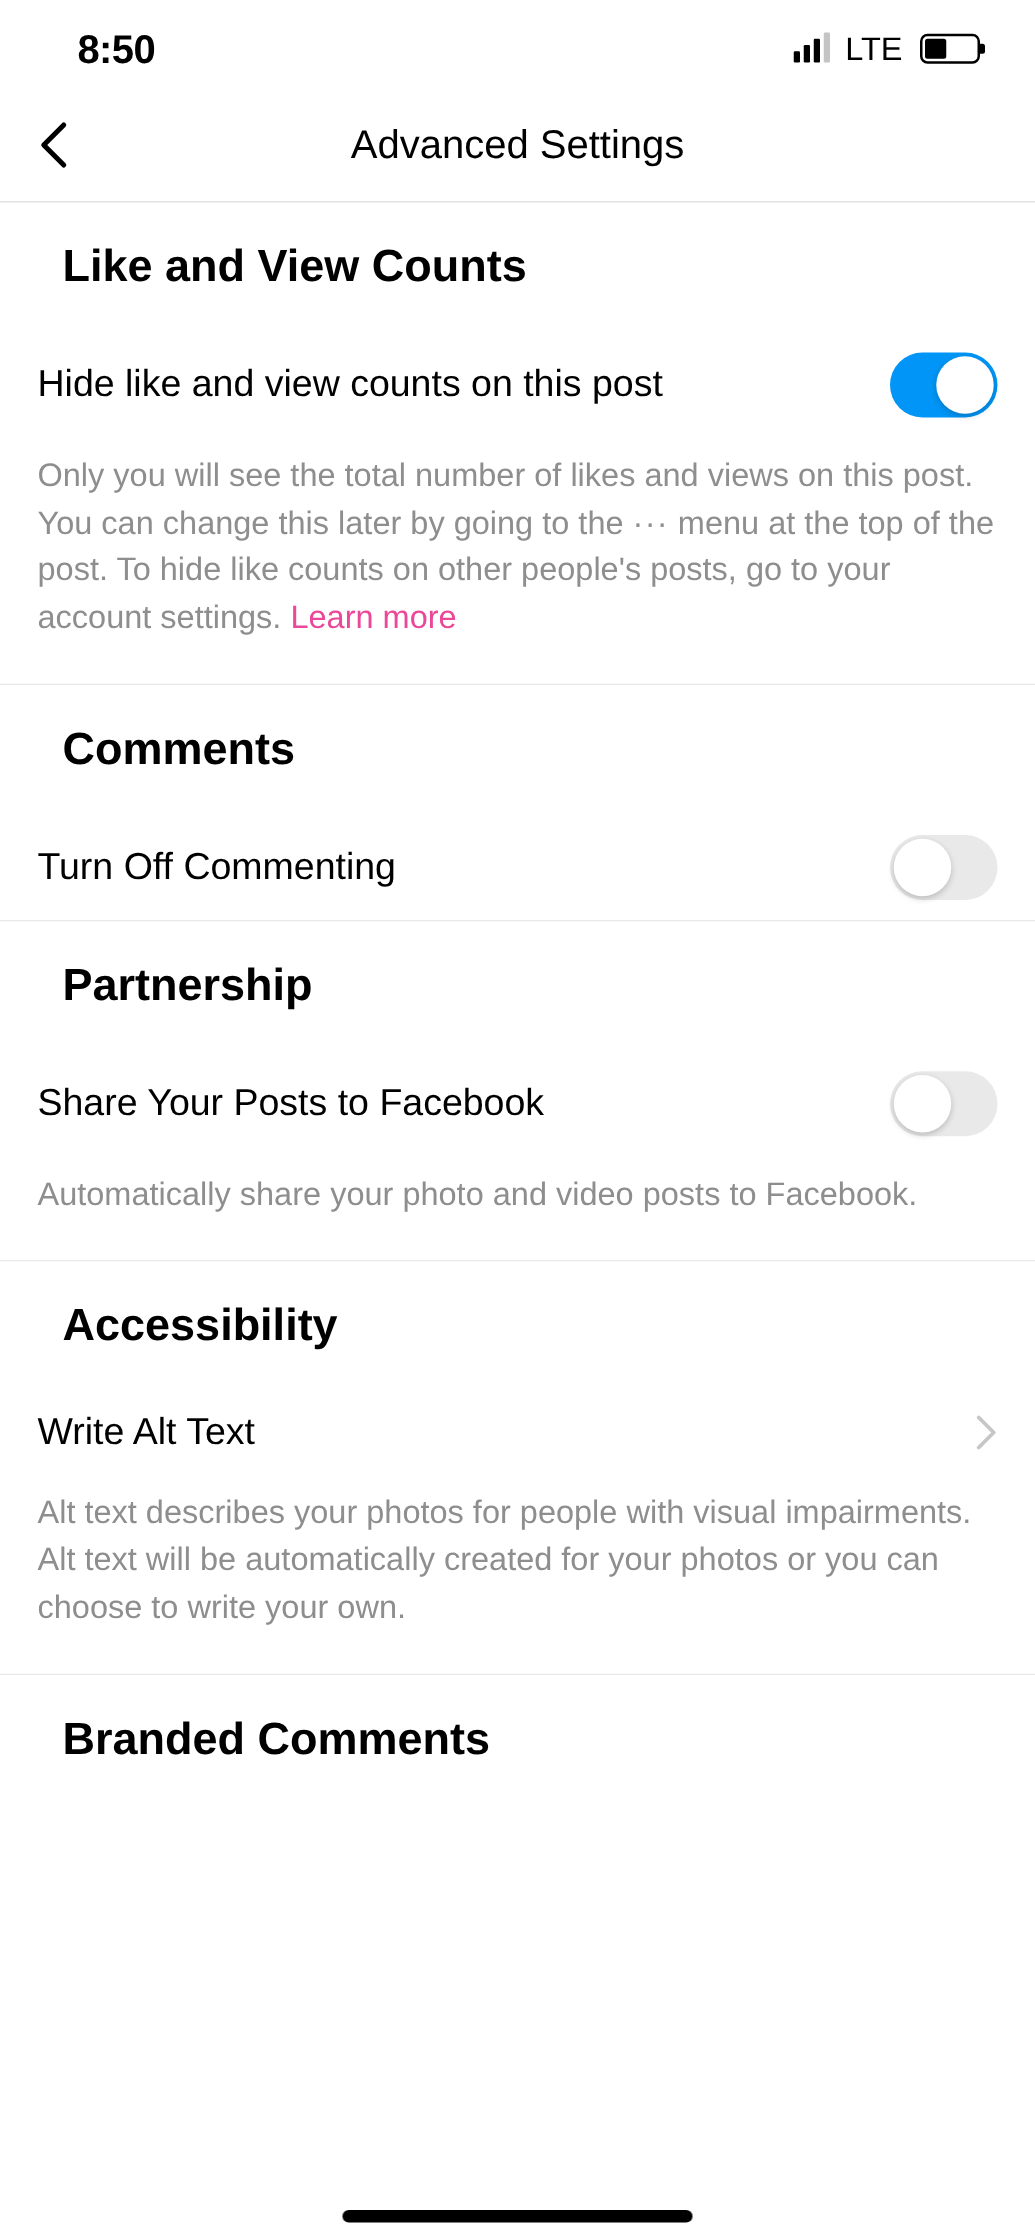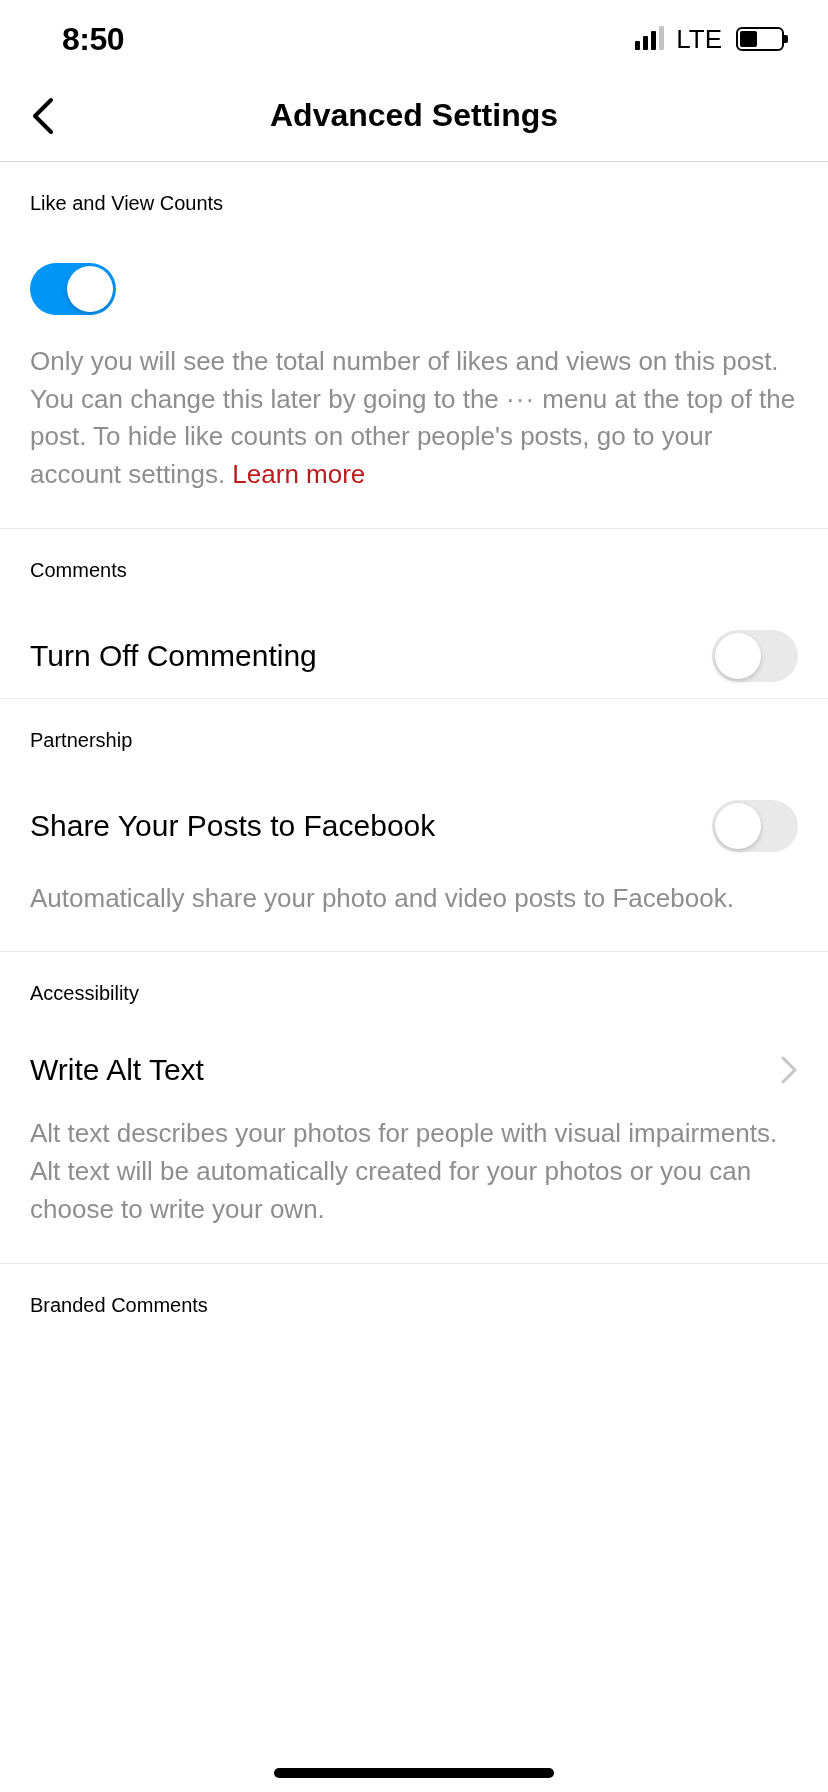--- a/index.html
+++ b/index.html
@@ -96,31 +96,32 @@
       transform: translateY(-50%);
       width: 50px;
       height: 50px;
       display: flex;
       align-items: center;
       justify-content: center;
       cursor: pointer;
     }
     .page-title {
       font-size: 32px;
-      font-weight: 700;
+      font-weight: 400;
     }
     .section {
       border-bottom: 1px solid #e8e8e8;
       padding: 0 30px;
     }
     .section-header {
-      font-size: 20px;
-      font-weight: 400;
+      font-size: 36px;
+      font-weight: 700;
       padding-top: 30px;
       padding-bottom: 10px;
+      margin-left: 20px;
     }
     .row {
       display: flex;
       align-items: center;
       justify-content: space-between;
       padding: 38px 0 16px 0;
       cursor: pointer;
     }
     .row-label {
       font-size: 30px;
@@ -128,21 +129,21 @@
       color: #000;
     }
     .row-desc {
       font-size: 26px;
       line-height: 1.45;
       color: #8e8e8e;
       padding-bottom: 34px;
       padding-top: 12px;
     }
     .row-desc a {
-      color: #b91c1c;
+      color: #ec4899;
       text-decoration: none;
     }
     .toggle {
       width: 86px;
       height: 52px;
       border-radius: 26px;
       position: relative;
       flex-shrink: 0;
     }
     .toggle.off {
@@ -204,20 +205,21 @@
     <svg width="24" height="40" viewBox="0 0 24 40">
       <polyline points="20,4 4,20 20,36" fill="none" stroke="#000" stroke-width="4" stroke-linecap="round" stroke-linejoin="round"></polyline>
     </svg>
   </div>
   <div class="page-title">Advanced Settings</div>
 </div>
 
 <div class="section">
   <div class="section-header">Like and View Counts</div>
   <div class="row">
+    <div class="row-label">Hide like and view counts on this post</div>
     <div class="toggle on">
       <div class="toggle-knob"></div>
     </div>
   </div>
   <div class="row-desc">
     <span>Only you will see the total number of likes and views on this post. You can change this later by going to the </span><span class="dots">···</span><span> menu at the top of the post. To hide like counts on other people's posts, go to your account settings. </span><a href="#">Learn more</a>
   </div>
 </div>
 
 <div class="section">

